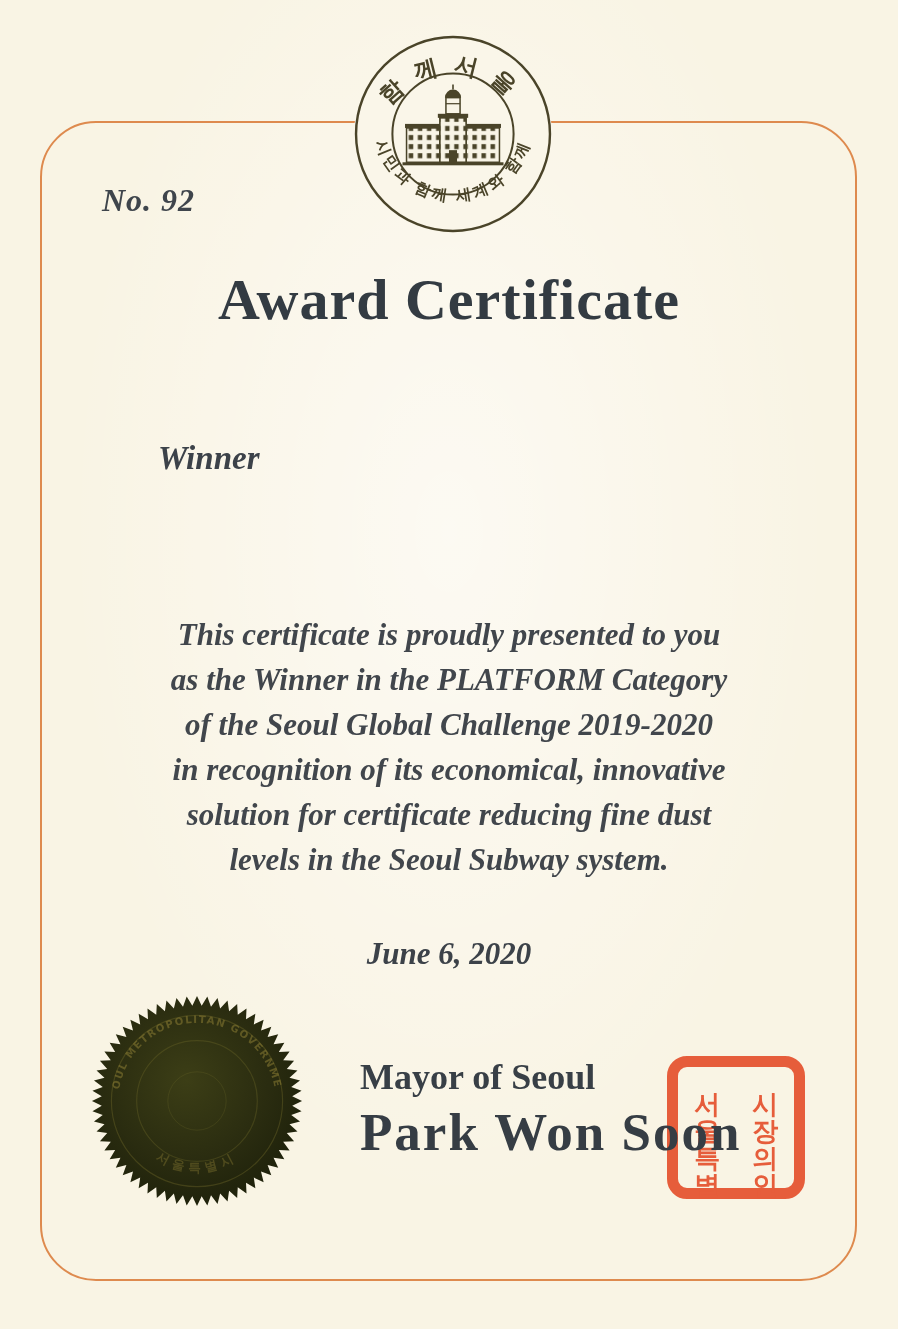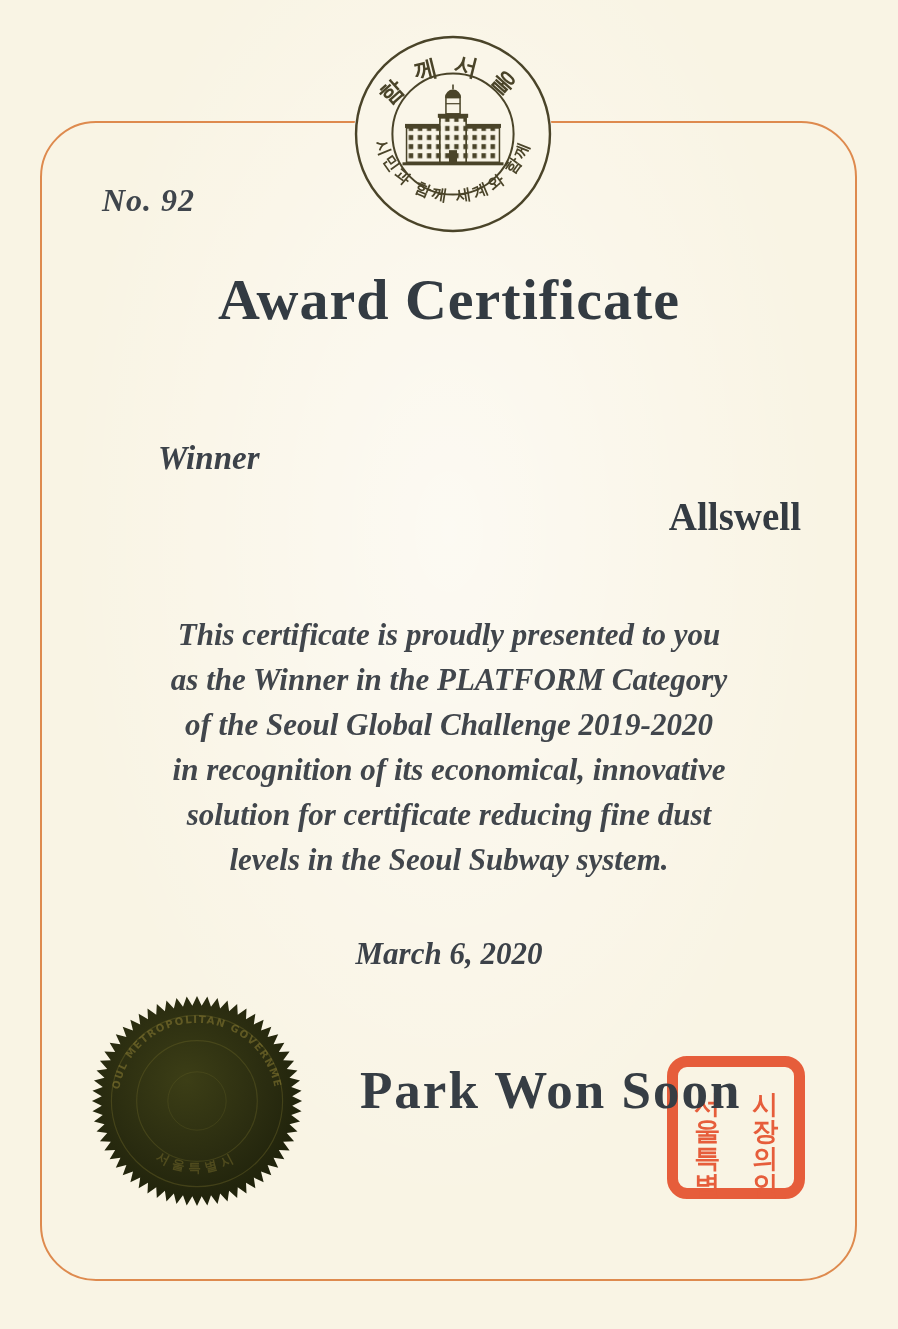--- a/index.html
+++ b/index.html
@@ -98,32 +98,31 @@
       <rect x="96" y="116" width="8" height="12" fill="#4a4429"></rect>
     </g>
   </svg>
 
   <div class="cert-no">No. 92</div>
 
   <div class="title">Award Certificate</div>
 
   <div class="winner">Winner</div>
 
-  <div class="recipient">Allswell</div>
 
   <div class="body-text">
     <div>This certificate is proudly presented to you</div>
     <div>as the Winner  in the PLATFORM Category</div>
     <div>of the Seoul Global Challenge 2019-2020</div>
     <div>in recognition of its economical, innovative</div>
     <div>solution for certificate reducing fine dust</div>
     <div>levels in the Seoul Subway system.</div>
   </div>
 
-  <div class="date">March 6, 2020</div>
+  <div class="date">June 6, 2020</div>
 
   <svg class="foil-seal" width="214" height="214" viewBox="0 0 220 220">
     <defs>
       <radialGradient id="foilGrad" cx="45%" cy="40%" r="65%">
         <stop offset="0%" stop-color="#3c3e16"></stop>
         <stop offset="60%" stop-color="#2a2c10"></stop>
         <stop offset="100%" stop-color="#1d200a"></stop>
       </radialGradient>
       <path id="foilArcTop" d="M 30,98 A 81,81 0 0 1 190,98" fill="none"></path>
       <path id="foilArcBottom" d="M 42,138 A 74,74 0 0 0 178,138" fill="none"></path>
@@ -134,20 +133,21 @@
     <circle cx="110" cy="110" r="30" fill="none" stroke="#7c742f" stroke-width="1" opacity="0.22"></circle>
     <text class="seal-arc-text" font-size="10.5" font-weight="bold" fill="#8a7c33" letter-spacing="1.5" opacity="0.55">
       <textPath href="#foilArcTop" startOffset="50%" text-anchor="middle">SEOUL METROPOLITAN GOVERNMENT</textPath>
     </text>
     <text class="seal-arc-text" font-size="13" font-weight="bold" fill="#8a7c33" letter-spacing="5" opacity="0.4">
       <textPath href="#foilArcBottom" startOffset="50%" text-anchor="middle">서울특별시</textPath>
     </text>
   </svg>
 
   <div class="signer">
+    <div class="signer-title">Mayor of Seoul</div>
     <div class="signer-name">Park Won Soon</div>
   </div>
 
   <div class="red-stamp">
     <span>서울특별</span>
     <span>시장의인</span>
   </div>
 
 </div>
 

